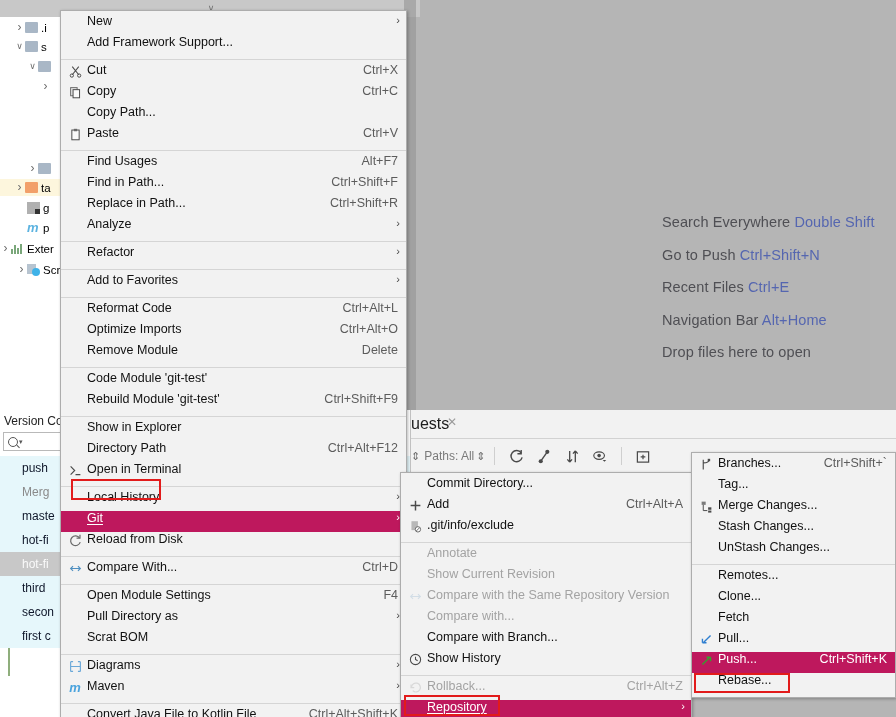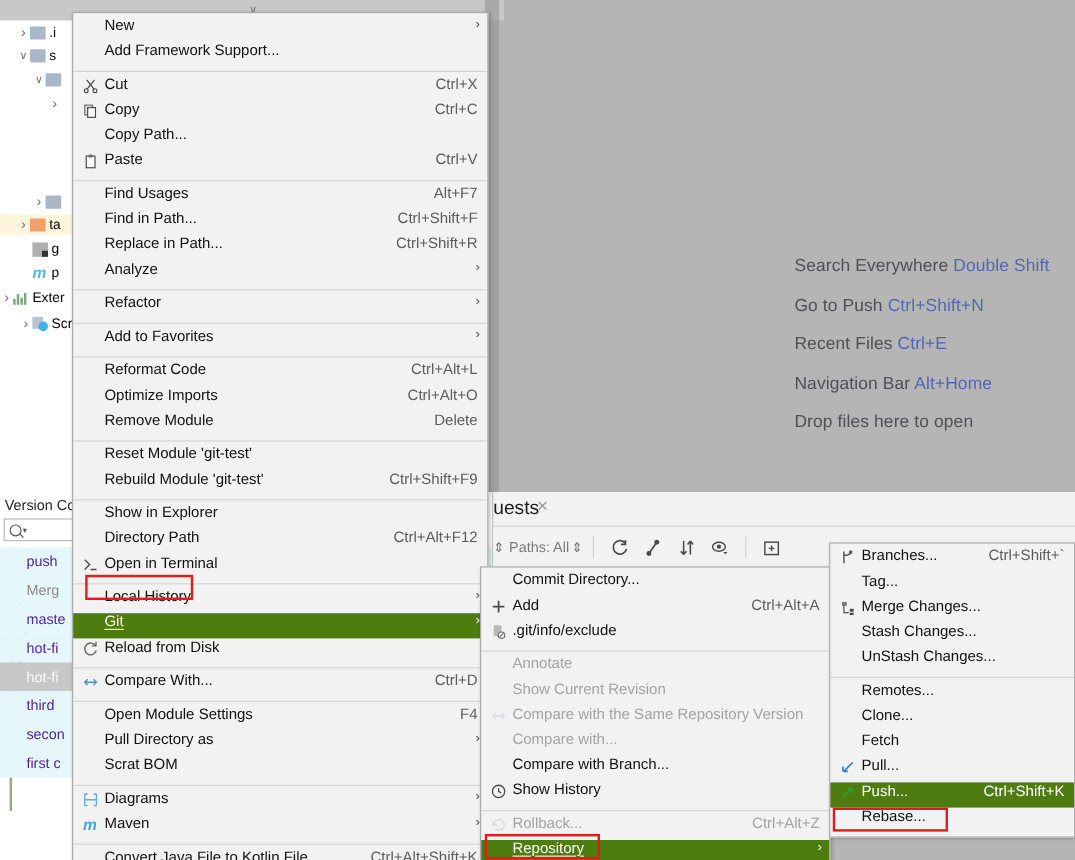--- a/index.html
+++ b/index.html
@@ -73,21 +73,21 @@
     position: absolute; left: 3px; top: 22px; width: 60px; height: 19px;
     background: #fff; border: 1px solid #b9b9b9; box-sizing: border-box;
     display: flex; align-items: center; padding-left: 4px;
   }
   .magnifier { width:8px;height:8px;border:1.4px solid #555;border-radius:50%;position:relative;display:inline-block; }
   .magnifier::after{content:"";position:absolute;right:-3px;bottom:-2px;width:4px;height:1.4px;background:#555;transform:rotate(45deg);}
   .tri { font-size: 7px; color:#555; margin-left:1px; }
 
   .log-area { position:absolute; left:0; top:46px; width:410px; height:220px; }
   .log-row { position:absolute; left:0; width:410px; height:24px; display:flex; align-items:center; }
-  .log-row .txt { margin-left: 22px; font-size:12px; color:#4c1d95; white-space:nowrap; }
+  .log-row .txt { margin-left: 22px; font-size:12px; color:#0f172a; white-space:nowrap; }
   .log-row.merge .txt { color:#8a8a8a; }
   .log-row.sel { background:#c8c8c8; }
   .log-row.sel .txt { color:#fafafa; }
   .log-bg-cyan { background:#e6f7fb; }
   .graph-svg { position:absolute; left:0; top:0; }
 
   
   .vcs-right-header {
     position:absolute; left:410px; top:410px; width:486px; height:62px;
     background:#f2f2f2; border-left:1px solid #c4c4c4;
@@ -111,21 +111,21 @@
     position: relative; height: 21px; display: flex; align-items: flex-start;
     padding: 0 0 0 4px; box-sizing: border-box; white-space: nowrap;
   }
   .mi .mi-icon {
     width: 20px; min-width:20px; height: 16px; display: flex;
     align-items: center; justify-content: center; color: #555; font-size: 12px;
   }
   .mi .mi-text { flex: 1; font-size: 12.5px; color: #111; padding-left: 2px; }
   .mi .mi-key { font-size: 12.5px; color: #5c5c5c; padding: 0 8px 0 24px; }
   .mi .mi-arrow { position:absolute; right: 6px; font-size: 11px; color:#4a4a4a; }
-  .mi.sel { background: #4d7c0f; }
+  .mi.sel { background: #be185d; }
   .mi.sel .mi-text, .mi.sel .mi-key, .mi.sel .mi-arrow { color: #ffffff; }
   .mi.disabled .mi-text, .mi.disabled .mi-key { color: #a3a3a3; }
   .mi.disabled .mi-icon { opacity: .38; }
   .msep { height: 1px; background: #d5d5d5; margin: 3px 0; }
   .ul { text-decoration: underline; text-underline-offset: 2px; }
   .redbox {
     position: absolute; border: 2px solid #e21b1b; box-sizing: border-box;
     pointer-events: none;
   }
 
@@ -414,21 +414,21 @@
     </div>
     <div class="mi">
       <span class="mi-icon"></span>
       <span class="mi-text">Remove Module</span>
       <span class="mi-key">Delete</span>
     </div>
     <div class="msep"></div>
 
     <div class="mi">
       <span class="mi-icon"></span>
-      <span class="mi-text">Reset Module 'git-test'</span>
+      <span class="mi-text">Code Module 'git-test'</span>
     </div>
     <div class="mi">
       <span class="mi-icon"></span>
       <span class="mi-text">Rebuild Module 'git-test'</span>
       <span class="mi-key">Ctrl+Shift+F9</span>
     </div>
     <div class="msep"></div>
 
     <div class="mi">
       <span class="mi-icon"></span>

